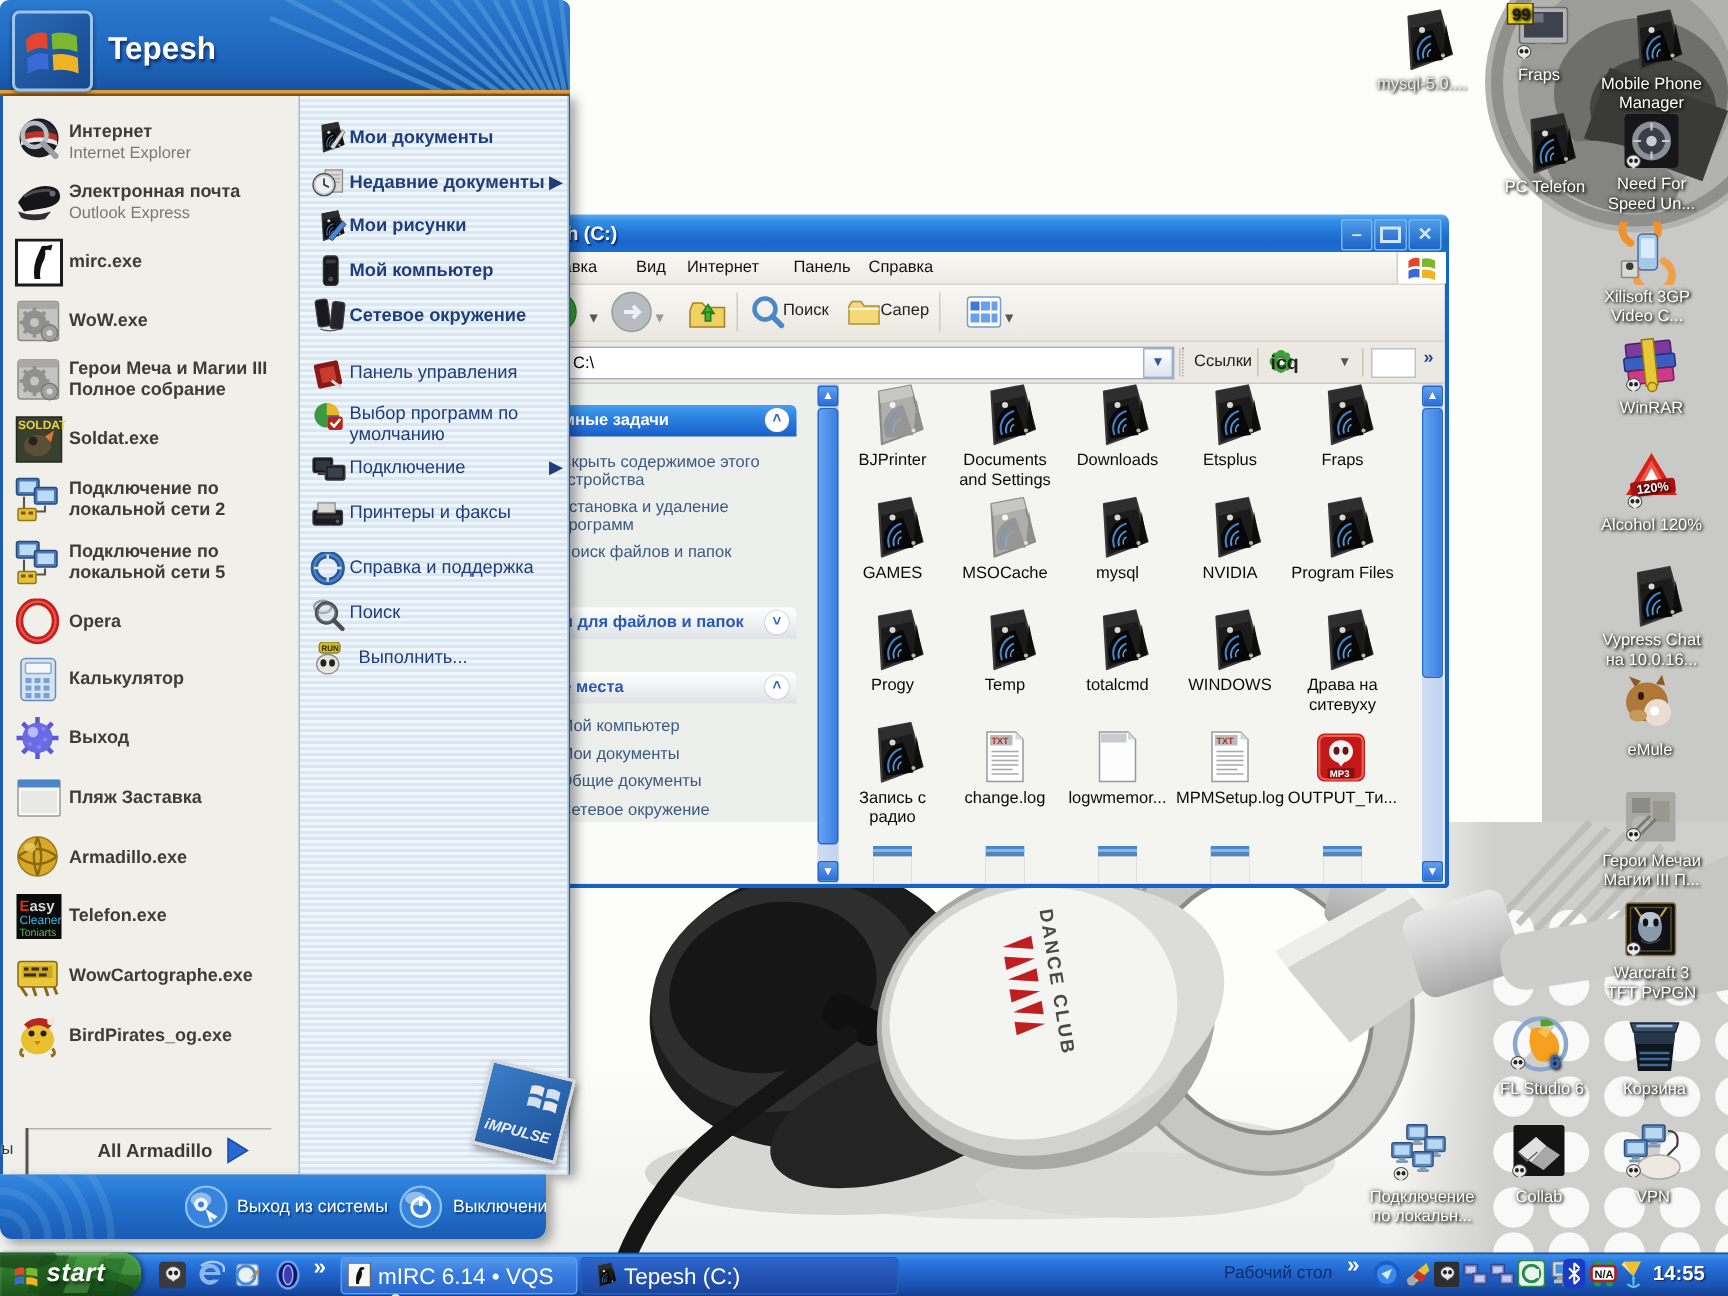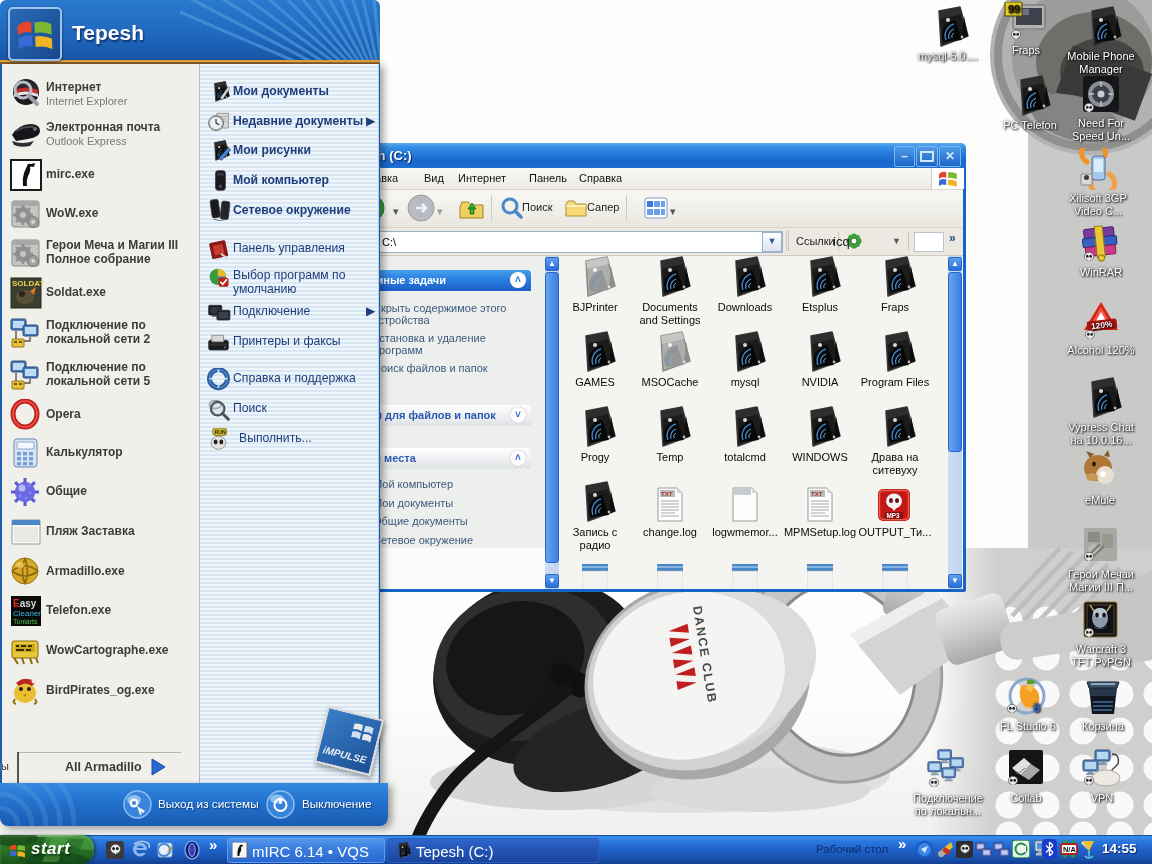--- a/index.html
+++ b/index.html
@@ -46,22 +46,22 @@
 .fitem .ic{display:block;margin:0 auto 3px auto;}
 
 #smenu{position:absolute;left:0;top:0;width:380px;height:826px;}
 #smhead{position:absolute;left:0;top:0;width:380px;height:64px;border-radius:6px 6px 0 0;overflow:hidden;
  background:linear-gradient(180deg,#2a7ad0 0%,#1f66bd 60%,#15529f 100%);}
 #smbody{position:absolute;left:0;top:64px;width:376px;height:719px;border-left:2px solid #1b5cb0;border-right:2px solid #1b5cb0;
  background:#f0efe9;box-shadow:4px 2px 7px rgba(0,0,0,0.35);}
 #smrcol{position:absolute;left:197px;top:0;width:179px;height:719px;
  background:repeating-linear-gradient(180deg,#eef5fb 0px,#eef5fb 2px,#d9e7f4 2px,#d9e7f4 4px);
  border-left:1px solid #a8bdd2;box-shadow:inset -1px 0 0 #bcd0e2;}
-#smfoot{position:absolute;left:0;top:783px;width:388px;height:43px;border-radius:0 0 8px 8px;overflow:hidden;box-shadow:4px 3px 7px rgba(0,0,0,0.35);
- background:linear-gradient(180deg,#3488e0 0%,#2271cc 45%,#1a5cb4 100%);}
+#smfoot{position:absolute;left:0;top:783px;width:320px;height:43px;border-radius:0 0 8px 8px;overflow:hidden;box-shadow:4px 3px 7px rgba(0,0,0,0.35);
+ background:linear-gradient(180deg,#3488e0 0%,#2271cc 45%,#1a5cb4 100%);padding-left:44px;}
 .smitem{position:absolute;font-size:12px;font-weight:bold;color:#3c3c38;}
 .smsub{font-weight:normal;color:#7a7a74;font-size:11px;}
 .smr{position:absolute;font-size:12.2px;color:#1e3d7a;}
 
 #taskbar{position:absolute;left:0;top:835px;width:1152px;height:29px;
  background:linear-gradient(180deg,#0a3a8c 0%,#3c92ea 6%,#2b7ae0 20%,#2165cd 45%,#1b55b4 75%,#123f92 100%);}
 .tbtn{position:absolute;top:3px;height:23px;border-radius:3px;border:1px solid #5a9cf0;
  background:linear-gradient(180deg,#5598ec 0%,#3a7ee0 40%,#2a68d0 100%);color:#fff;font-size:15px;}
 </style></head>
 <body>
@@ -524,21 +524,21 @@
             <ellipse cx="9" cy="14" rx="3" ry="2.6"></ellipse>
             <ellipse cx="4" cy="9" rx="2.6" ry="3"></ellipse>
             <ellipse cx="14" cy="9" rx="2.6" ry="3"></ellipse>
             <ellipse cx="5.4" cy="5.4" rx="2.4" ry="2.4"></ellipse>
             <ellipse cx="12.6" cy="5.4" rx="2.4" ry="2.4"></ellipse>
             <ellipse cx="5.4" cy="12.6" rx="2.4" ry="2.4"></ellipse>
             <ellipse cx="12.6" cy="12.6" rx="2.4" ry="2.4"></ellipse>
           </g>
           <circle cx="9" cy="9" r="3" fill="#fff" stroke="#2a7a28"></circle>
         </svg>
-     <span class="abs" style="left:512px;top:6px;font-weight:normal;font-size:13px">icq</span>
+     <span class="abs" style="left:526px;top:6px;font-weight:bold;font-size:13px">icq</span>
      <span class="abs" style="left:571px;top:8px;color:#555;font-size:9px">▼</span>
      <div class="abs" style="left:587px;top:4px;width:1px;height:19px;background:#cac5ba"></div>
      <div class="abs" style="left:593px;top:4px;width:28px;height:18px;background:#fff;border:1px solid #b8c4d0"></div>
      <span class="abs" style="left:628px;top:3px;color:#1a4a8a;font-weight:bold;font-size:12px">»</span>
    </div>
    <div id="content">
      <div id="tpane">
        <div class="tphead1" style="top:14px">
             <span style="position:absolute;left:16px;top:4px">Системные задачи</span>
             <div class="chev">˄</div>
@@ -814,21 +814,21 @@
             </g>
         <circle cx="15" cy="16" r="10" fill="#6a6ae4"></circle>
         <circle cx="12" cy="12" r="3.5" fill="#babaf8"></circle>
         <g fill="#8888ee">
               <circle cx="10" cy="20" r="1.4"></circle>
               <circle cx="16" cy="22" r="1.4"></circle>
               <circle cx="20" cy="17" r="1.4"></circle>
               <circle cx="19" cy="10" r="1.4"></circle>
             </g>
       </svg>
-      <div class="smitem" style="left:44px;top:420px">Общие</div>
+      <div class="smitem" style="left:44px;top:420px">Выход</div>
       <svg class="abs" style="left:8px;top:452px" width="34" height="34">
         <rect x="2" y="4" width="28" height="24" rx="1" fill="#f8f8f6" stroke="#9a9a98"></rect>
         <rect x="2" y="4" width="28" height="5" fill="#4a86c8"></rect>
         <rect x="4" y="11" width="24" height="15" fill="#e8e8e4"></rect>
       </svg>
       <div class="smitem" style="left:44px;top:460px">Пляж Заставка</div>
       <svg class="abs" style="left:8px;top:492px" width="34" height="34">
         <circle cx="15" cy="15" r="13" fill="#d8a828"></circle>
         <path d="M2 15 Q15 5 28 15 M2 15 Q15 25 28 15 M15 2 Q10 15 15 28 M15 2 Q20 15 15 28" stroke="#8a6810" stroke-width="1.6" fill="none"></path>
         <circle cx="15" cy="15" r="13" fill="none" stroke="#9a7818"></circle>

